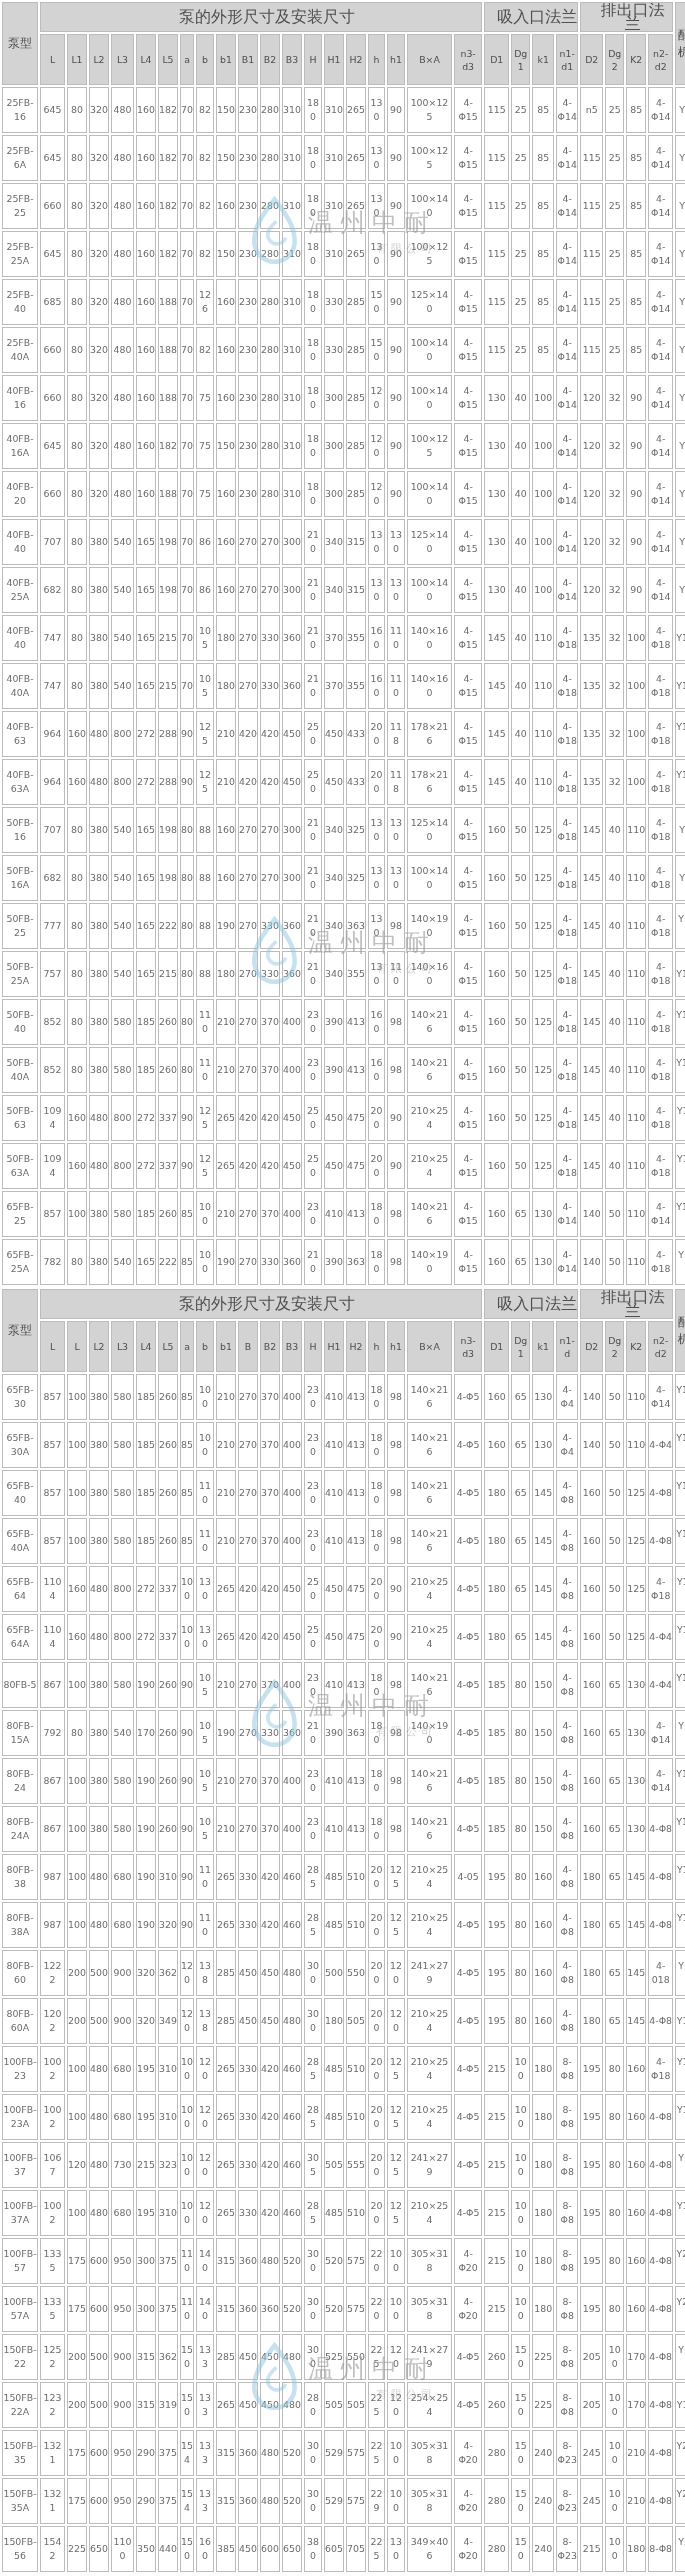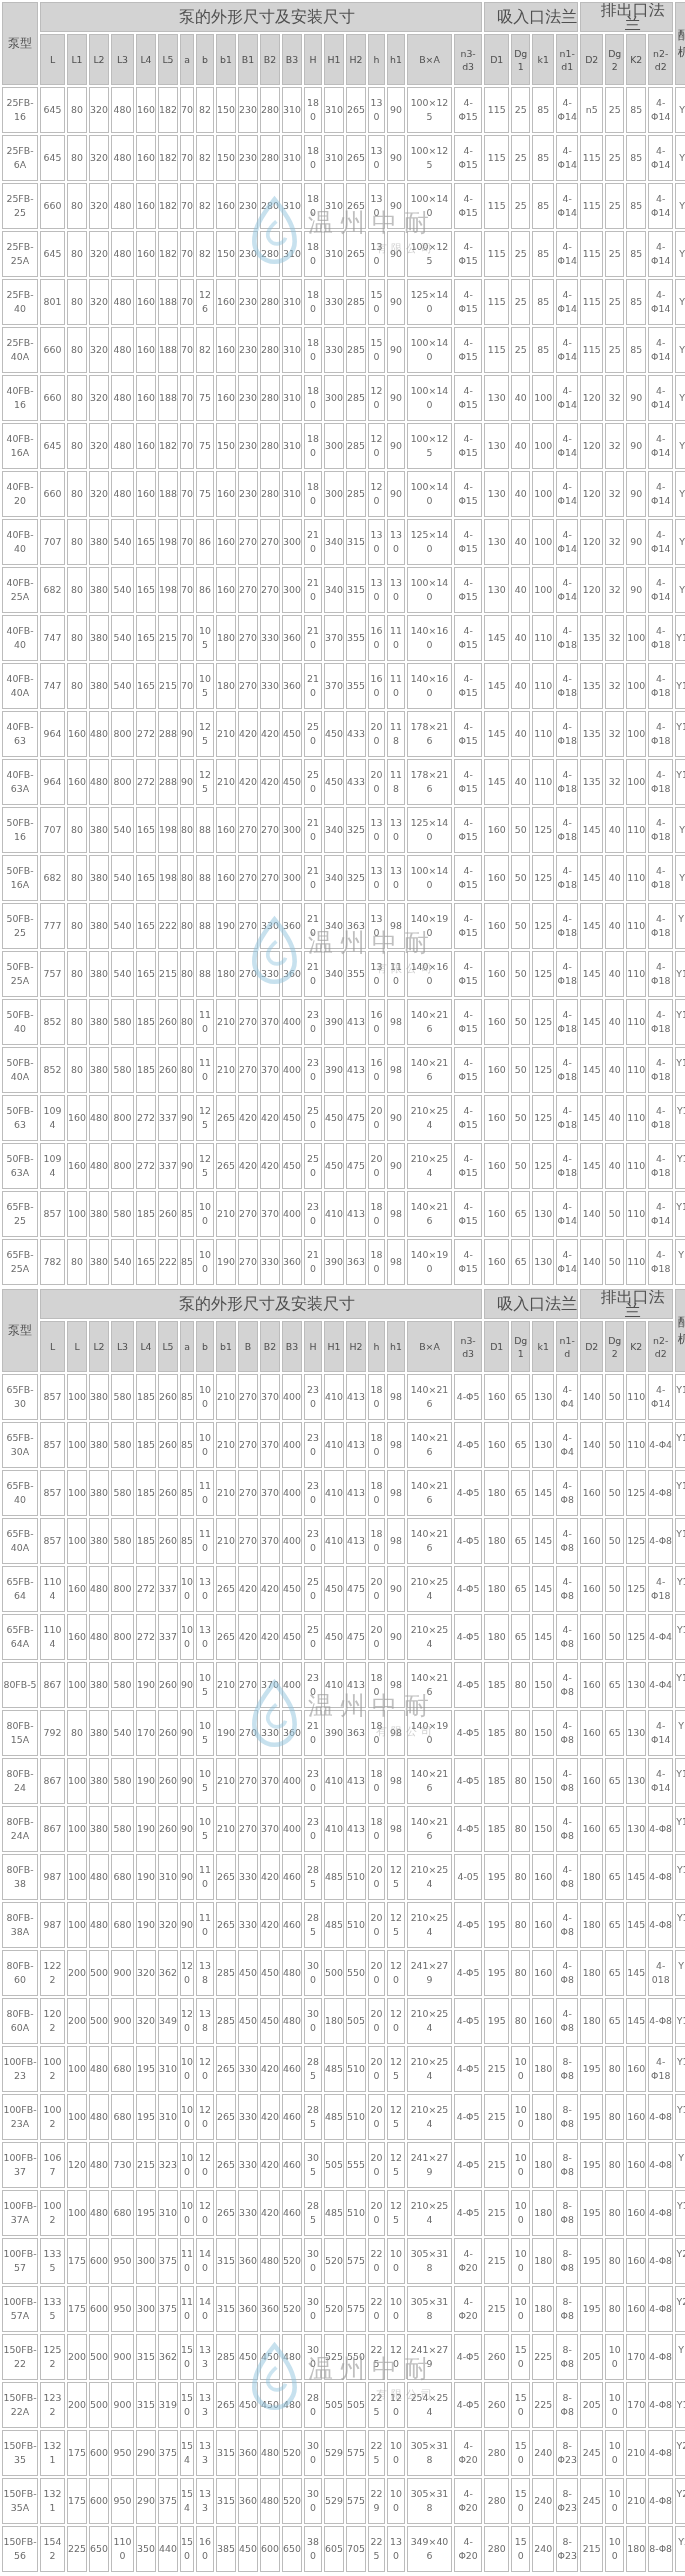--- a/index.html
+++ b/index.html
@@ -273,21 +273,21 @@
           <td>85</td>
           <td>4-Φ14</td>
           <td>115</td>
           <td>25</td>
           <td>85</td>
           <td>4-Φ14</td>
           <td>Y802-2</td>
         </tr>
         <tr>
           <td>25FB-40</td>
-          <td>801</td>
+          <td>685</td>
           <td>80</td>
           <td>320</td>
           <td>480</td>
           <td>160</td>
           <td>188</td>
           <td>70</td>
           <td>126</td>
           <td>160</td>
           <td>230</td>
           <td>280</td>

